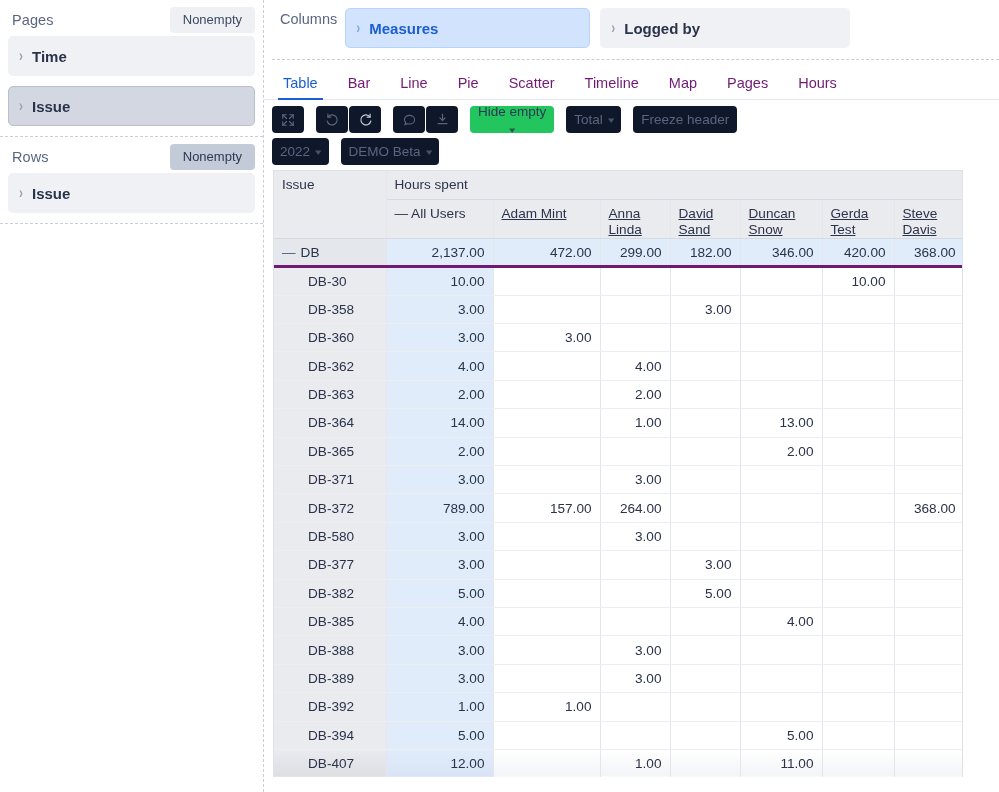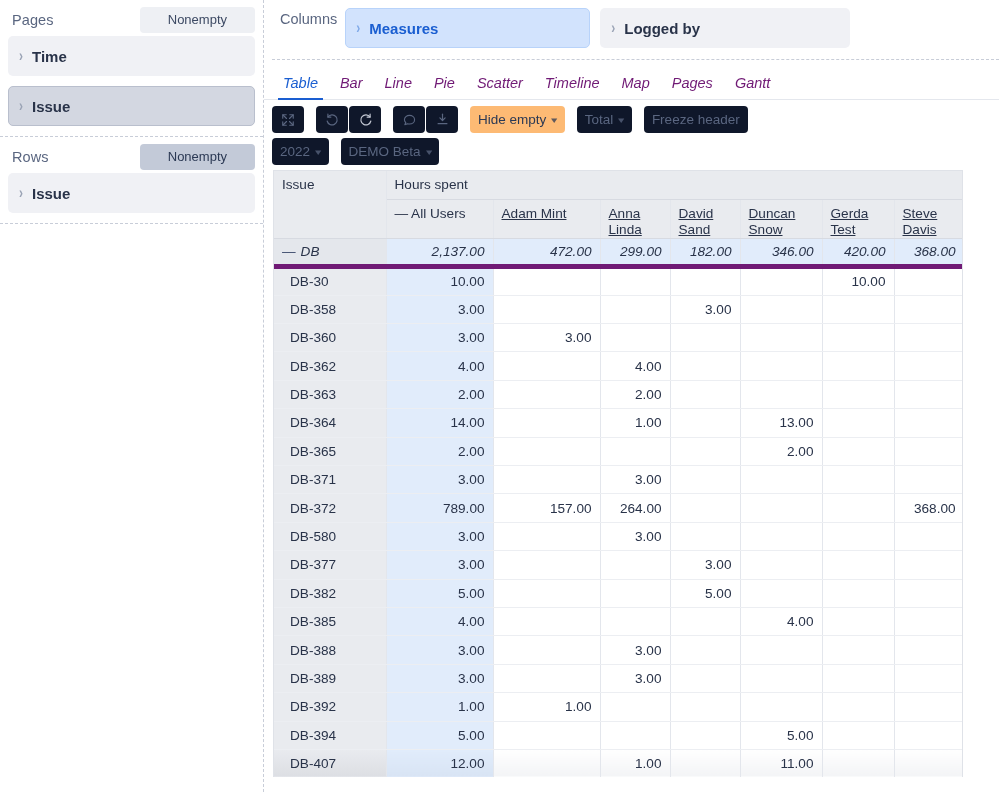--- a/index.html
+++ b/index.html
@@ -34,21 +34,21 @@
     height: 36px;
   }
   .section-title {
     font-size: 14.5px;
     color: #5a6680;
     padding-left: 4px;
     letter-spacing: 0.1px;
   }
   .nonempty-btn {
     font-size: 13px;
-    padding: 6px 28px;
+    padding: 6px 13px;
     border-radius: 4px;
     background: #eef0f4;
     color: #3c4963;
     border: none;
     cursor: pointer;
     line-height: 1.1;
     white-space: nowrap;
   }
   .nonempty-btn.active { background: #c3cad8; color: #2b3954; }
   .dim-chip {
@@ -116,25 +116,24 @@
   .col-chip.measures .chev { color: #7fa9e8; }
   .col-chip.logged {
     background: #f0f1f5;
     color: #293349;
     width: 250px;
   }
 
   
   #tabs {
     display: flex; align-items: flex-end;
-    gap: 0px;
+    gap: 8px;
     padding: 6px 8px 0 8px;
     height: 40px;
     border-bottom: 1px solid #e4e7ed;
-    font-style: italic;
   }
   .tab {
     font-size: 14.5px;
     color: #701a75;
     padding: 3px 11px 8px 11px;
     cursor: pointer;
     position: relative;
     white-space: nowrap;
   }
   .tab.active { color: #1a5ed1; }
@@ -160,21 +159,21 @@
     border: none;
     display: flex; align-items: center; justify-content: center;
     cursor: pointer;
     color: #5a6680;
     padding: 0 8px;
     font-size: 13.5px;
     gap: 6px;
     white-space: nowrap;
   }
   .tb-btn.disabled { color: #c3c8d3; cursor: default; }
-  .tb-btn.active { background: #fdba74; color: #2b3954; }
+  .tb-btn.active { background: #22c55e; color: #2b3954; flex-direction: column; }
   .tb-btn .caret { font-size: 9px; opacity: .75; transform: scaleX(1.4); }
   .tb-sep { width: 4px; }
   svg.ic { display: block; }
 
   
   #table-wrap {
     margin: 5px 36px 0 9px;
     border: 1px solid #dfe2e8;
     border-bottom: none;
     width: 690px;
@@ -209,24 +208,24 @@
   th.hours-spent { text-align: left; height: 30px; }
   th.user { text-align: left; height: 56px; text-decoration: underline; }
   th.allusers { text-align: left; }
   td.rowlabel {
     background: #e9ebef;
     color: #29365a;
     border-right: 1px solid #d7dae1;
     border-bottom: 1px solid #dfe2e8;
     padding-left: 10px;
   }
-  td.rowlabel.child { padding-left: 16px; }
+  td.rowlabel.child { padding-left: 34px; }
   td.num { text-align: right; }
   td.allcol { background: #e1ecfb; }
-  tr.total-row td { background: #e1ecfb; border-bottom: 5px solid #701a75; font-style: italic; }
+  tr.total-row td { background: #e1ecfb; border-bottom: 3px solid #701a75; }
   tr.total-row td.rowlabel { background: #e4e7ec; }
   .minus { color: #4a5877; margin-right: 5px; }
   .fadebot td { background-image: linear-gradient(to bottom, #ffffff 0%, #f3f4f6 100%); margin-left: 48px; }
   .fadebot td.allcol { background-image: linear-gradient(to bottom, #e1ecfb 0%, #d8e4f4 100%); }
   .fadebot td.rowlabel { background-image: linear-gradient(to bottom, #e9ebef 0%, #dcdee3 100%); }
 
   col.c-issue { width: 112px; }
   col.c-all { width: 107px; }
   col.c-adam { width: 107px; }
   col.c-anna { width: 70px; }
@@ -289,21 +288,21 @@
 
     <div id="tabs">
       <div class="tab active">Table</div>
       <div class="tab">Bar</div>
       <div class="tab">Line</div>
       <div class="tab">Pie</div>
       <div class="tab">Scatter</div>
       <div class="tab">Timeline</div>
       <div class="tab">Map</div>
       <div class="tab">Pages</div>
-      <div class="tab">Gantt</div>
+      <div class="tab">Hours</div>
     </div>
 
     <div id="toolbar">
       <div class="tb-row">
 
         <div class="tb-group">
           <button class="tb-btn">
             <svg class="ic" width="14" height="14" viewBox="0 0 16 16" fill="none" stroke="currentColor" stroke-width="1.3" stroke-linecap="round">
               <path d="M2 6V2h4M14 6V2h-4M2 10v4h4M14 10v4h-4"></path>
               <path d="M2.3 2.3l4 4M13.7 2.3l-4 4M2.3 13.7l4-4M13.7 13.7l-4-4"></path>

